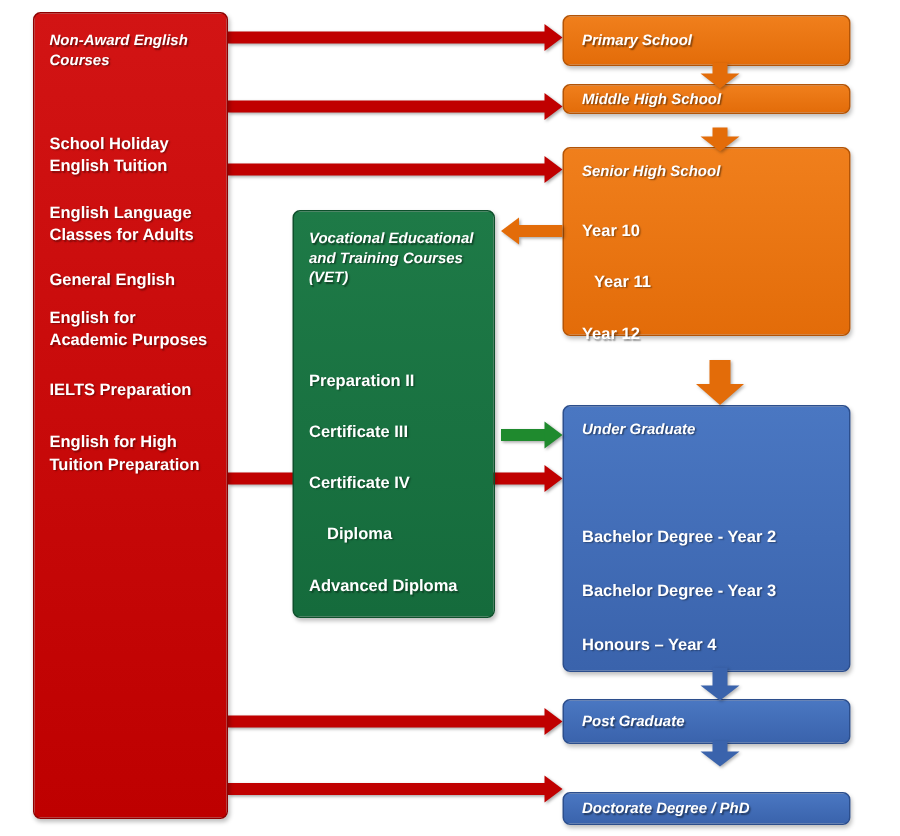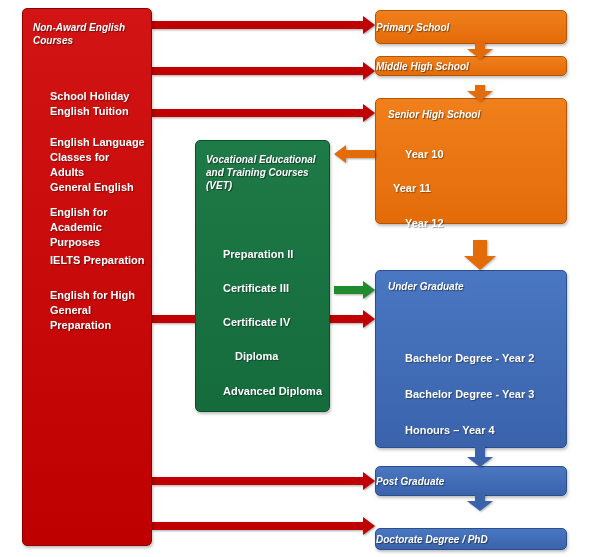--- a/index.html
+++ b/index.html
@@ -5,33 +5,33 @@
   html,body{margin:0;padding:0;background:#ffffff;}
   #stage{
     position:relative;width:600px;height:557px;background:#ffffff;overflow:hidden;
     font-family:"Liberation Sans", sans-serif;color:#ffffff;
   }
   .box{position:absolute;border-radius:5px;box-sizing:border-box;z-index:2;
        box-shadow:1px 2px 3px rgba(0,0,0,0.25);}
   .box .title{font-style:italic;font-weight:bold;font-size:10px;line-height:1.3;
               text-shadow:1px 1px 1px rgba(0,0,0,0.45);position:absolute;}
   .box .item{font-weight:bold;font-size:11px;line-height:1.35;position:absolute;
-             text-shadow:1px 1px 1px rgba(0,0,0,0.35);margin-left:17px;}
+             text-shadow:1px 1px 1px rgba(0,0,0,0.35);}
 
   
   #red-panel{left:22px;top:8px;width:130px;height:538px;
     background:linear-gradient(180deg,var(--red-light),var(--red));border:1px solid var(--red-border);}
   #vet-panel{left:195px;top:140px;width:135px;height:272px;z-index:3;
     background:linear-gradient(180deg,var(--green-light),var(--green));border:1px solid var(--green-border);}
   .orange-box{left:375px;width:192px;
     background:linear-gradient(180deg,var(--orange-light),var(--orange));border:1px solid var(--orange-border);}
   .blue-box{left:375px;width:192px;
     background:linear-gradient(180deg,var(--blue-light),var(--blue));border:1px solid var(--blue-border);}
   .center-title{display:flex;align-items:center;}
-  .center-title .title{position:static;}
+  .center-title .title{position:static;padding-left:12px;}
 
   
   .harrow{position:absolute;height:18px;z-index:1;filter:drop-shadow(1px 1px 1px rgba(0,0,0,0.35));}
   .harrow .shaft{position:absolute;left:0;right:11px;top:5px;height:8px;background:var(--ac);}
   .harrow .head{position:absolute;right:0;top:0;width:0;height:0;
     border-top:9px solid transparent;border-bottom:9px solid transparent;border-left:12px solid var(--ac);}
   .harrow.left .shaft{left:11px;right:0;}
   .harrow.left .head{left:0;right:auto;border-left:none;border-right:12px solid var(--ac);}
 
   .varrow{position:absolute;width:26px;z-index:3;filter:drop-shadow(1px 1px 1px rgba(0,0,0,0.3));}
@@ -47,21 +47,21 @@
 
 <div id="stage">
 
   <div class="box" id="red-panel">
     <div class="title" style="left:10px;top:12px;right:8px;">Non-Award English Courses</div>
     <div class="item" style="left:10px;top:80px;right:6px;">School Holiday English Tuition</div>
     <div class="item" style="left:10px;top:126px;right:6px;">English Language Classes for Adults</div>
     <div class="item" style="left:10px;top:171px;right:6px;">General English</div>
     <div class="item" style="left:10px;top:196px;right:6px;">English for Academic Purposes</div>
     <div class="item" style="left:10px;top:244px;right:6px;">IELTS Preparation</div>
-    <div class="item" style="left:10px;top:279px;right:6px;">English for High General Preparation</div>
+    <div class="item" style="left:10px;top:279px;right:6px;">English for High Tuition Preparation</div>
   </div>
 
   <div class="box" id="vet-panel">
     <div class="title" style="left:10px;top:12px;right:8px;">Vocational Educational and Training Courses (VET)</div>
     <div class="item" style="left:10px;top:106px;right:6px;">Preparation II</div>
     <div class="item" style="left:10px;top:140px;right:6px;">Certificate III</div>
     <div class="item" style="left:10px;top:174px;right:6px;">Certificate IV</div>
     <div class="item" style="left:22px;top:208px;right:6px;">Diploma</div>
     <div class="item" style="left:10px;top:243px;right:6px;">Advanced Diploma</div>
   </div>
@@ -70,21 +70,21 @@
     <div class="title">Primary School</div>
   </div>
 
   <div class="box orange-box center-title" style="top:56px;height:20px;">
     <div class="title">Middle High School</div>
   </div>
 
   <div class="box orange-box" style="top:98px;height:126px;">
     <div class="title" style="left:12px;top:9px;right:8px;">Senior High School</div>
     <div class="item" style="left:12px;top:48px;">Year 10</div>
-    <div class="item" style="left:0;top:82px;">Year 11</div>
+    <div class="item" style="left:20px;top:82px;">Year 11</div>
     <div class="item" style="left:12px;top:117px;">Year 12</div>
   </div>
 
   <div class="box blue-box" style="top:270px;height:178px;">
     <div class="title" style="left:12px;top:9px;right:8px;">Under Graduate</div>
     <div class="item" style="left:12px;top:80px;">Bachelor Degree - Year 2</div>
     <div class="item" style="left:12px;top:116px;">Bachelor Degree - Year 3</div>
     <div class="item" style="left:12px;top:152px;">Honours – Year 4</div>
   </div>
 

